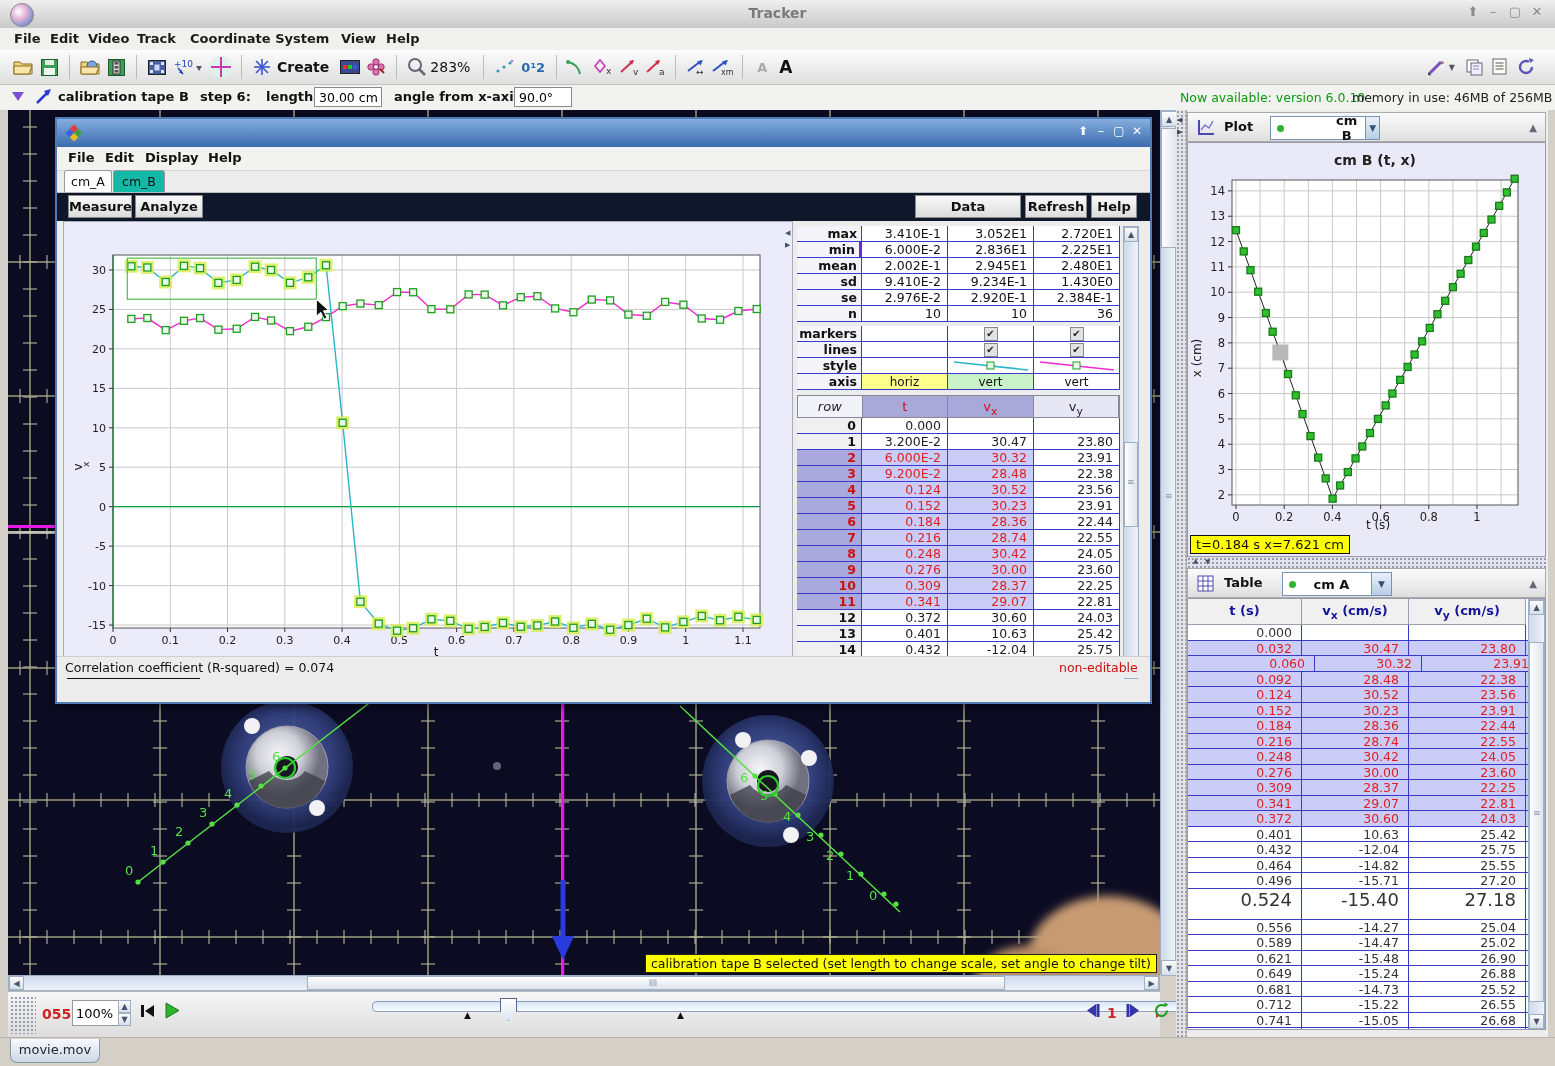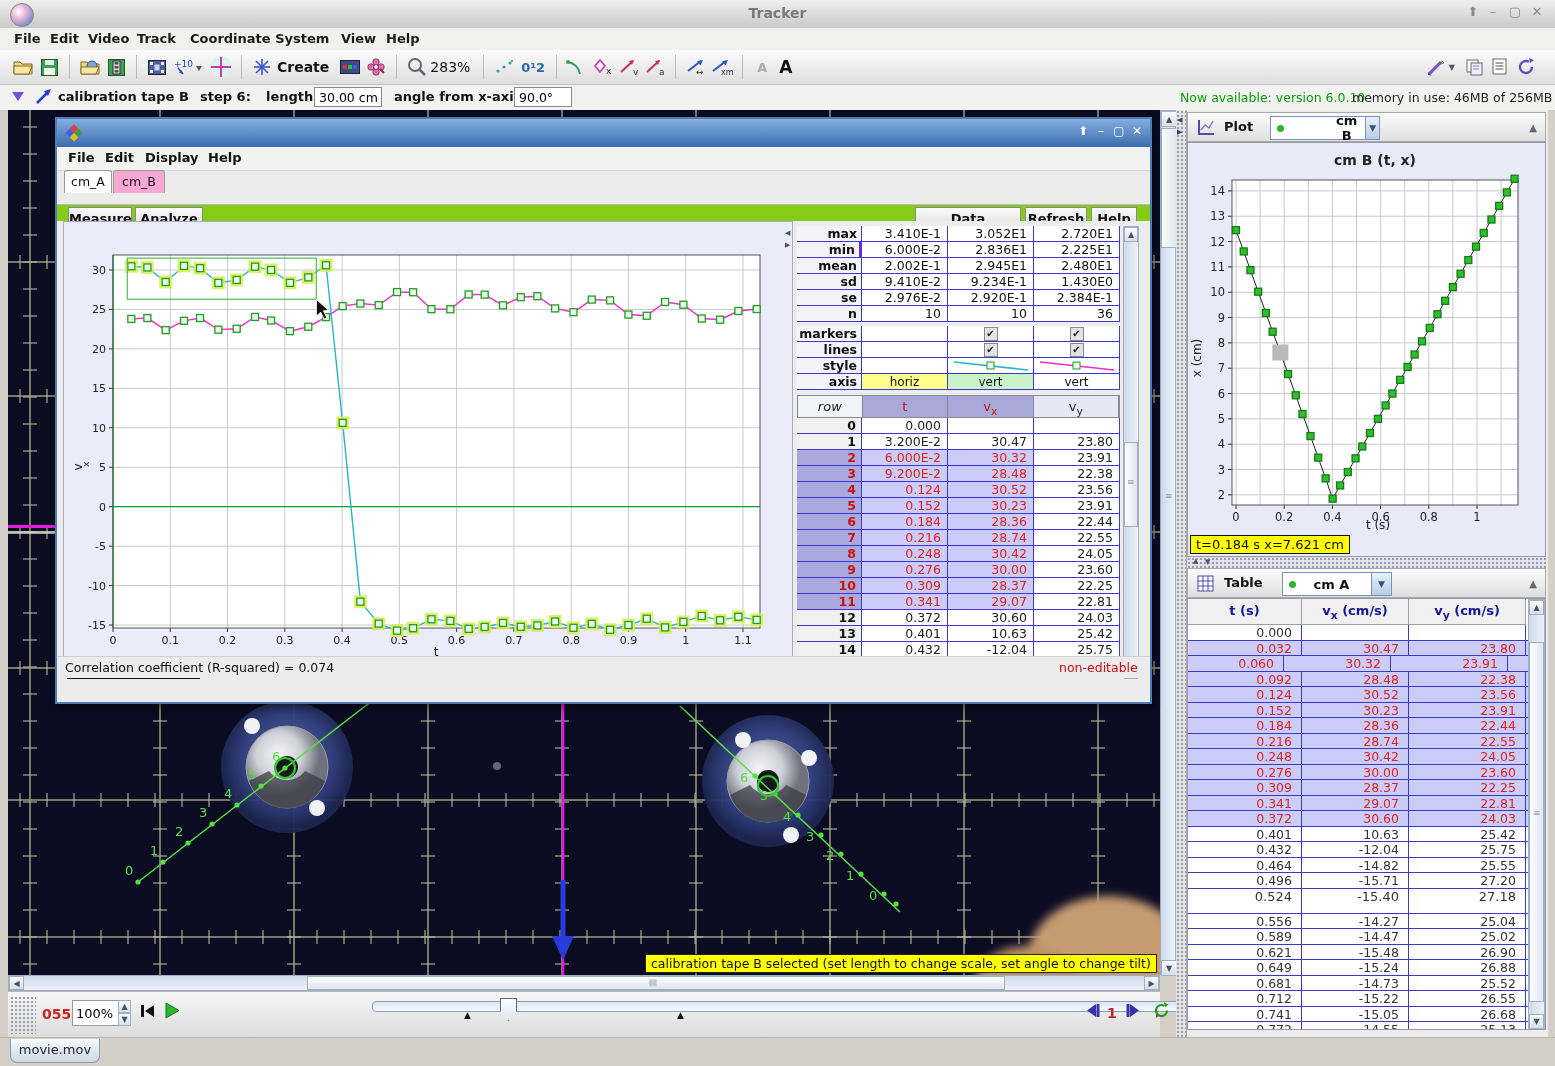--- a/index.html
+++ b/index.html
@@ -39,24 +39,24 @@
   #tabbar{left:0;top:1037px;width:1555px;height:29px;background:#d4d0c8;border-top:1px solid #b8b4ac;}
   .btab{position:absolute;left:10px;top:1px;width:88px;height:23px;background:linear-gradient(#f7fafd,#ccd8e4);
         border:1px solid #8899aa;border-top:none;border-radius:0 0 7px 7px;text-align:center;line-height:22px;font-size:13px;color:#223;}
   
   #dt{left:55px;top:117px;width:1093px;height:583px;background:#ececec;border:2px solid #4f7cb4;box-shadow:2px 3px 8px rgba(0,0,0,.45);box-sizing:content-box;}
   #dt .dtitle{position:absolute;left:0;top:0;width:100%;height:28px;background:linear-gradient(#85aede,#3a6cae);}
   #dt .dtitle .t{position:absolute;left:0;right:0;top:5px;text-align:center;color:#fff;font-weight:bold;font-size:14px;}
   .dctl{position:absolute;top:5px;color:#fff;font-size:12px;width:18px;text-align:center;}
   #dt .dmenu{position:absolute;left:0;top:28px;width:100%;height:23px;background:#f2f2f0;border-bottom:1px solid #d6d6d6;}
   #dt .dmenu span{position:absolute;top:3px;font-weight:bold;font-size:13px;}
-  .dtab{position:absolute;top:51px;height:22px;border:1px solid #9a9a9a;border-bottom:none;background:#f9a8d4;
+  .dtab{position:absolute;top:51px;height:22px;border:1px solid #9a9a9a;border-bottom:none;background:#14b8a6;
         font-size:12.5px;text-align:center;line-height:21px;border-radius:3px 3px 0 0;}
   .dtab.active{background:#fdfdfd;font-weight:normal;}
-  #dt .btnrow{position:absolute;left:0;top:73px;width:100%;height:29px;background:#84cc16;border-top:1px solid #bbb;border-bottom:1px solid #bbb;margin-top:12px;}
+  #dt .btnrow{position:absolute;left:0;top:73px;width:100%;height:29px;background:#0f172a;border-top:1px solid #bbb;border-bottom:1px solid #bbb;}
   .btn{position:absolute;top:2px;height:23px;background:linear-gradient(#fafafa,#dcdcdc);border:1px solid #8a8a8a;
        text-align:center;font-weight:bold;font-size:13px;line-height:22px;box-sizing:border-box;}
   #dt .content{position:absolute;left:0;top:102px;width:100%;height:458px;background:#ececec;}
   #dtplotpanel{position:absolute;left:6px;top:0px;width:728px;height:440px;background:#ebebfa;border:1px solid #aab;}
   #dtcoords{position:absolute;left:10px;top:439px;}
   #dt .statusbar{position:absolute;left:0;top:537px;width:100%;height:21px;background:#ececec;border-top:1px solid #cfcfcf;font-size:12.5px;}
   
   .trow{display:flex;box-sizing:border-box;}
   .tcell{box-sizing:border-box;overflow:hidden;white-space:nowrap;}
   
@@ -1169,21 +1169,21 @@
             <div class="tcell" style="width:114px;text-align:right;padding-right:9px;border-right:1px solid #3a3ac8;">0.000</div>
             <div class="tcell" style="width:107px;text-align:right;padding-right:9px;border-right:1px solid #3a3ac8;"></div>
             <div class="tcell" style="width:117px;text-align:right;padding-right:9px;border-right:1px solid #3a3ac8;"></div>
           </div>
           <div class="trow" style="height:15.5px;border-bottom:1px solid #3a3ac8;background:#ccccf8;color:#dd2222;font-size:12.5px;">
             <div class="tcell" style="width:114px;text-align:right;padding-right:9px;border-right:1px solid #3a3ac8;">0.032</div>
             <div class="tcell" style="width:107px;text-align:right;padding-right:9px;border-right:1px solid #3a3ac8;">30.47</div>
             <div class="tcell" style="width:117px;text-align:right;padding-right:9px;border-right:1px solid #3a3ac8;">23.80</div>
           </div>
           <div class="trow" style="height:15.5px;border-bottom:1px solid #3a3ac8;background:#ccccf8;color:#dd2222;font-size:12.5px;">
-            <div class="tcell" style="width:96px;text-align:right;padding-right:9px;border-right:1px solid #3a3ac8;">0.060</div>
+            <div class="tcell" style="width:127px;text-align:right;padding-right:9px;border-right:1px solid #3a3ac8;">0.060</div>
             <div class="tcell" style="width:107px;text-align:right;padding-right:9px;border-right:1px solid #3a3ac8;">30.32</div>
             <div class="tcell" style="width:117px;text-align:right;padding-right:9px;border-right:1px solid #3a3ac8;">23.91</div>
           </div>
           <div class="trow" style="height:15.5px;border-bottom:1px solid #3a3ac8;background:#ccccf8;color:#dd2222;font-size:12.5px;">
             <div class="tcell" style="width:114px;text-align:right;padding-right:9px;border-right:1px solid #3a3ac8;">0.092</div>
             <div class="tcell" style="width:107px;text-align:right;padding-right:9px;border-right:1px solid #3a3ac8;">28.48</div>
             <div class="tcell" style="width:117px;text-align:right;padding-right:9px;border-right:1px solid #3a3ac8;">22.38</div>
           </div>
           <div class="trow" style="height:15.5px;border-bottom:1px solid #3a3ac8;background:#ccccf8;color:#dd2222;font-size:12.5px;">
             <div class="tcell" style="width:114px;text-align:right;padding-right:9px;border-right:1px solid #3a3ac8;">0.124</div>
@@ -1243,21 +1243,21 @@
           <div class="trow" style="height:15.5px;border-bottom:1px solid #3a3ac8;background:#fff;color:#333;font-size:12.5px;">
             <div class="tcell" style="width:114px;text-align:right;padding-right:9px;border-right:1px solid #3a3ac8;">0.464</div>
             <div class="tcell" style="width:107px;text-align:right;padding-right:9px;border-right:1px solid #3a3ac8;">-14.82</div>
             <div class="tcell" style="width:117px;text-align:right;padding-right:9px;border-right:1px solid #3a3ac8;">25.55</div>
           </div>
           <div class="trow" style="height:15.5px;border-bottom:1px solid #3a3ac8;background:#fff;color:#333;font-size:12.5px;">
             <div class="tcell" style="width:114px;text-align:right;padding-right:9px;border-right:1px solid #3a3ac8;">0.496</div>
             <div class="tcell" style="width:107px;text-align:right;padding-right:9px;border-right:1px solid #3a3ac8;">-15.71</div>
             <div class="tcell" style="width:117px;text-align:right;padding-right:9px;border-right:1px solid #3a3ac8;">27.20</div>
           </div>
-          <div class="trow" style="height:25px;border-bottom:1px solid #3a3ac8;background:#fff;color:#333;font-size:13px;">
+          <div class="trow" style="height:31px;border-bottom:1px solid #3a3ac8;background:#fff;color:#333;font-size:18px;">
             <div class="tcell" style="width:114px;text-align:right;padding-right:9px;border-right:1px solid #3a3ac8;">0.524</div>
             <div class="tcell" style="width:107px;text-align:right;padding-right:9px;border-right:1px solid #3a3ac8;">-15.40</div>
             <div class="tcell" style="width:117px;text-align:right;padding-right:9px;border-right:1px solid #3a3ac8;">27.18</div>
           </div>
           <div class="trow" style="height:15.5px;border-bottom:1px solid #3a3ac8;background:#fff;color:#333;font-size:12.5px;">
             <div class="tcell" style="width:114px;text-align:right;padding-right:9px;border-right:1px solid #3a3ac8;">0.556</div>
             <div class="tcell" style="width:107px;text-align:right;padding-right:9px;border-right:1px solid #3a3ac8;">-14.27</div>
             <div class="tcell" style="width:117px;text-align:right;padding-right:9px;border-right:1px solid #3a3ac8;">25.04</div>
           </div>
           <div class="trow" style="height:15.5px;border-bottom:1px solid #3a3ac8;background:#fff;color:#333;font-size:12.5px;">

